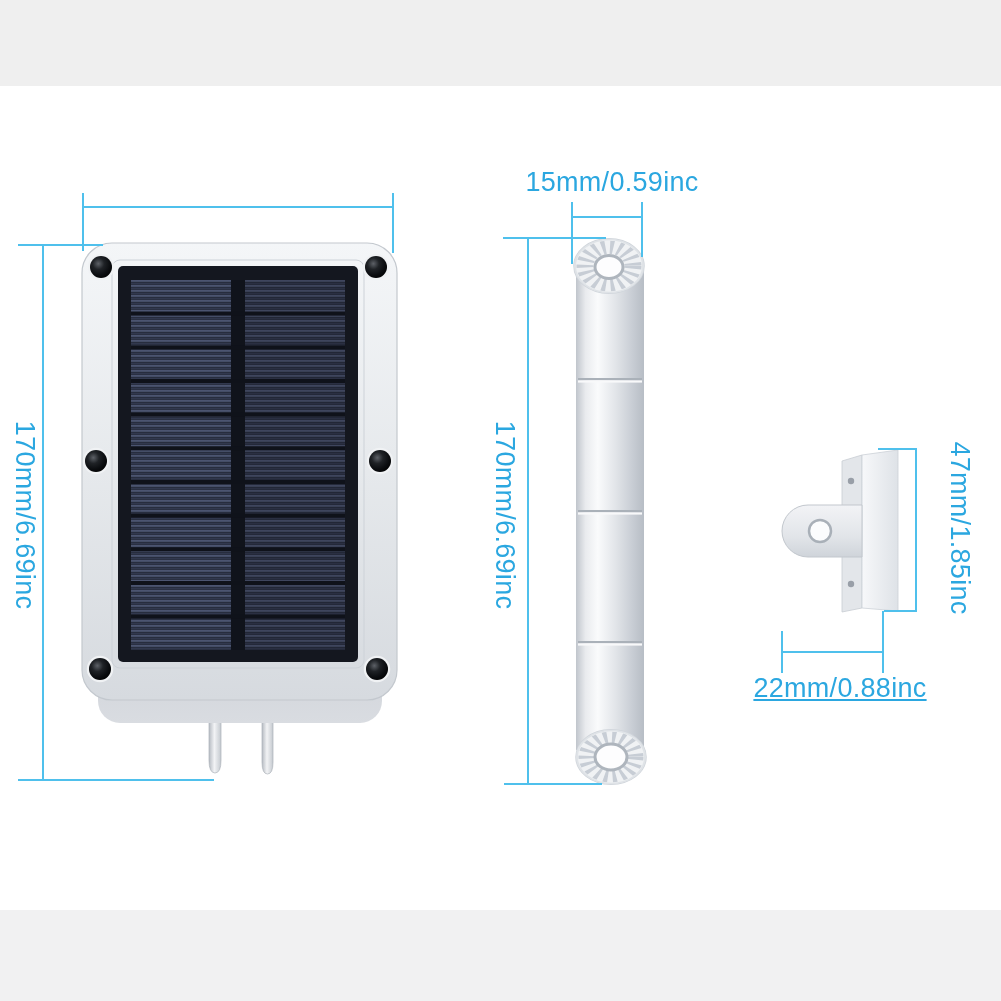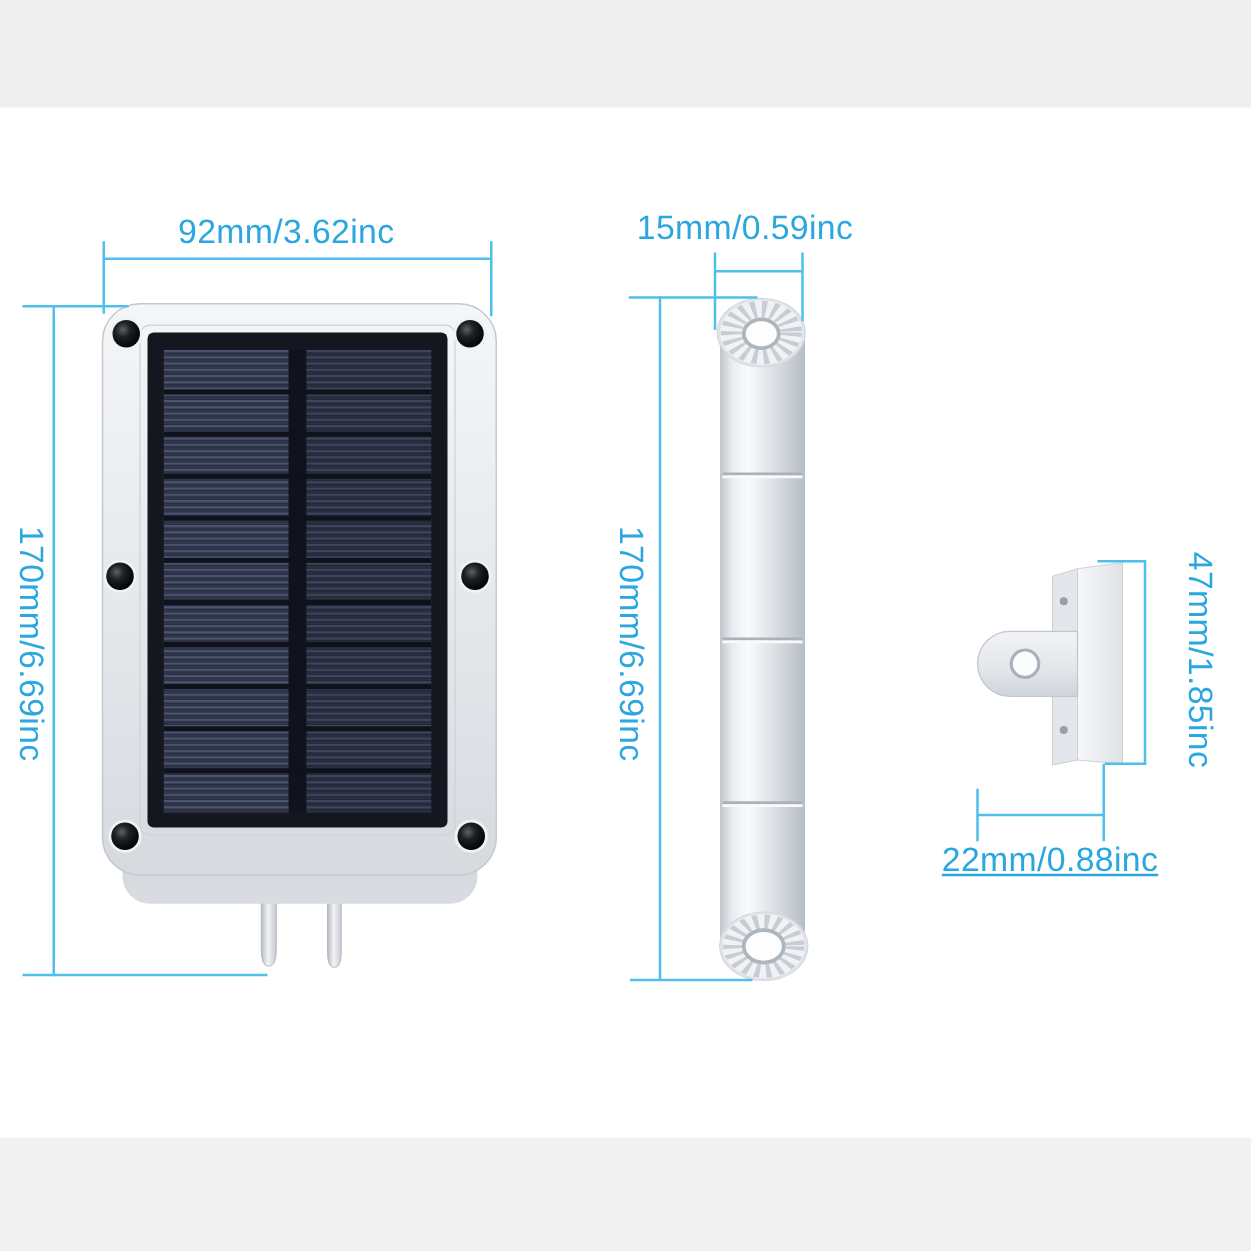--- a/index.html
+++ b/index.html
@@ -195,20 +195,19 @@
   <div class="dim" style="left:504px;top:783px;width:98px;height:2px;"></div>
 
   <div class="dim" style="left:915px;top:449px;width:2px;height:163px;"></div>
   <div class="dim" style="left:878px;top:448px;width:39px;height:2px;"></div>
   <div class="dim" style="left:884px;top:610px;width:33px;height:2px;"></div>
 
   <div class="dim" style="left:782px;top:651px;width:102px;height:2px;"></div>
   <div class="dim" style="left:781px;top:631px;width:2px;height:42px;"></div>
   <div class="dim" style="left:882px;top:611px;width:2px;height:62px;"></div>
 
-  <div class="lbl" style="left:109px;top:171px;width:240px;">92mm/3.62inc</div>
-  <div class="lbl" style="left:476px;top:168px;width:240px;">15mm/0.59inc</div>
+  <div class="lbl" style="left:492px;top:168px;width:240px;">15mm/0.59inc</div>
   <div class="lbl rot" style="left:-85px;top:501px;width:220px;">170mm/6.69inc</div>
   <div class="lbl rot" style="left:395px;top:501px;width:220px;">170mm/6.69inc</div>
   <div class="lbl rot" style="left:850px;top:514px;width:220px;">47mm/1.85inc</div>
   <div class="lbl" style="left:720px;top:674px;width:240px;text-decoration:underline;">22mm/0.88inc</div>
 
 </div>
 
 </body></html>

